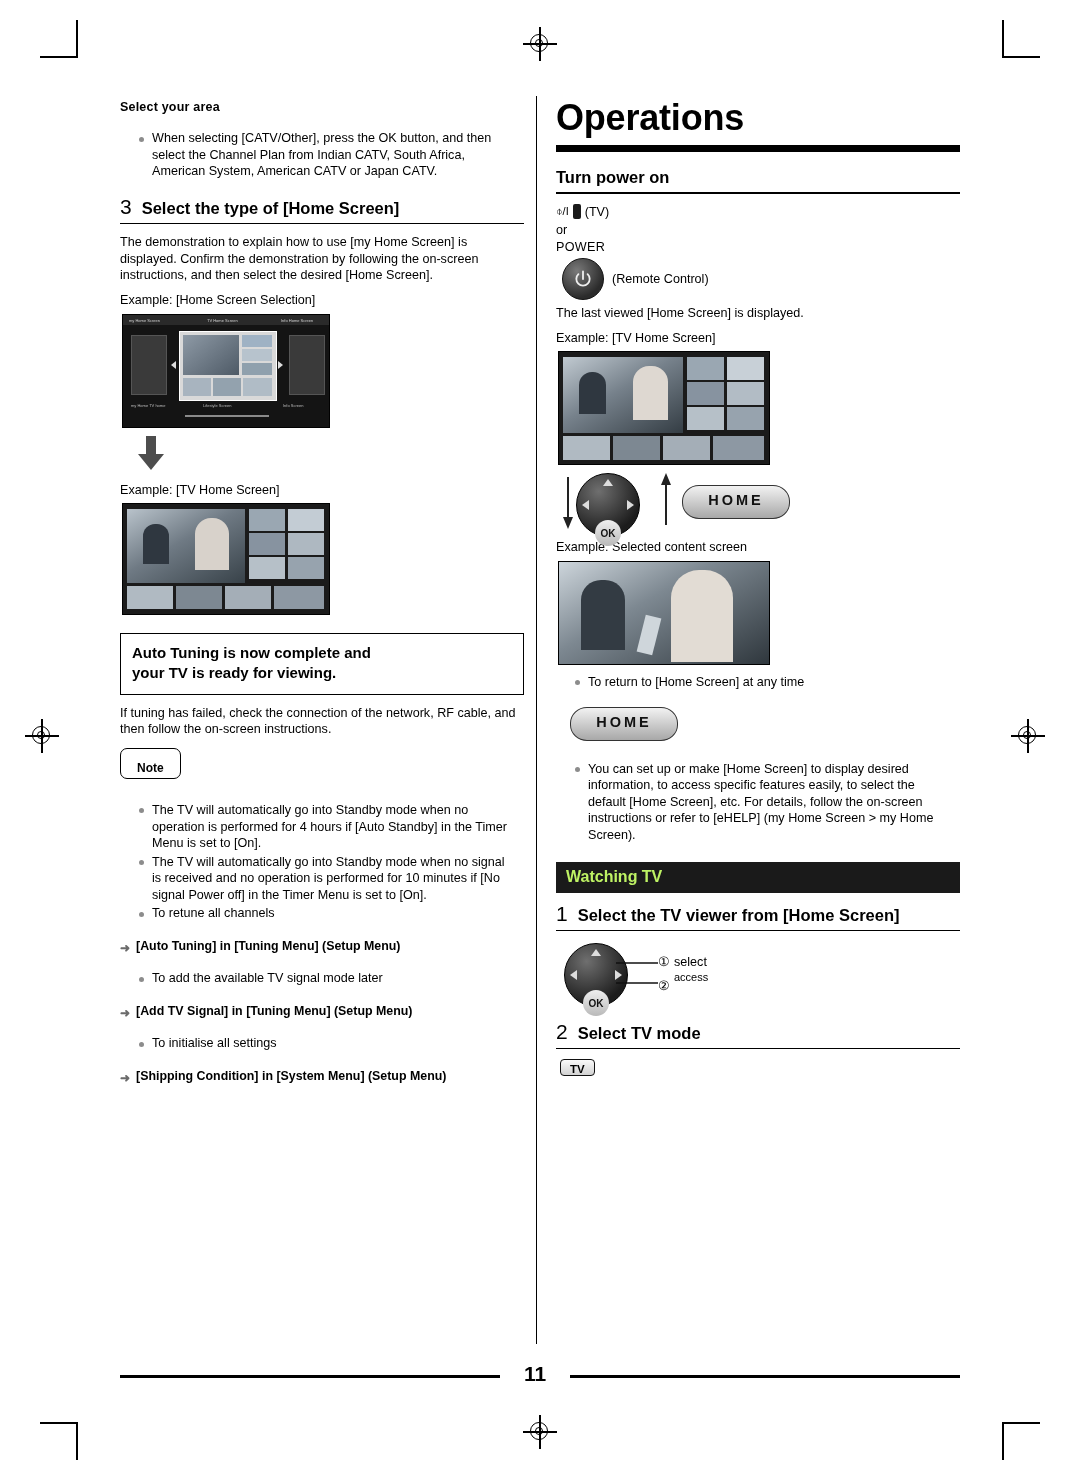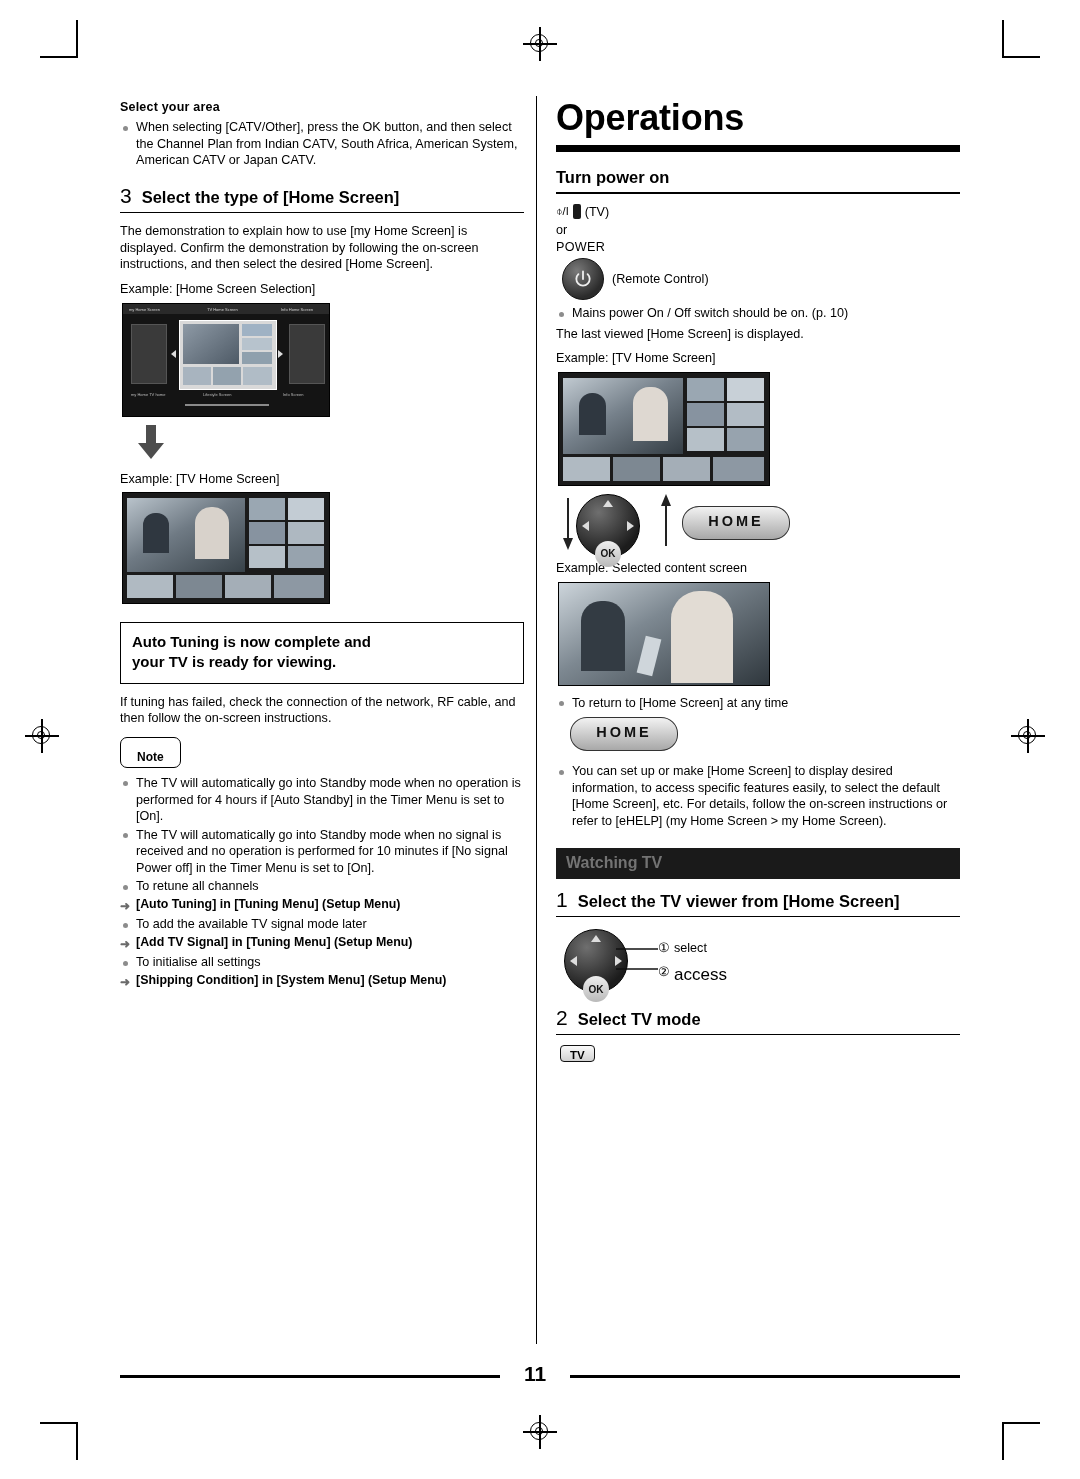--- a/index.html
+++ b/index.html
@@ -79,21 +79,21 @@
   }
   p, li, div.txt {
     font-size: 12.6px;
     line-height: 16.6px;
   }
   .body-text {
     font-size: 12.6px;
     line-height: 16.6px;
     margin: 0 0 0 0;
   }
-  .bullet-list { margin: 0; padding: 0; list-style: none; }
+  .bullet-list { margin: 16px; padding: 0; list-style: none; }
   .bullet-list li {
     position: relative;
     padding-left: 16px;
     margin-bottom: 2px;
   }
   .bullet-list li::before {
     content: "";
     position: absolute;
     left: 3px; top: 6.5px;
     width: 5px; height: 5px;
@@ -145,21 +145,21 @@
   }
   .title-bar {
     height: 7px;
     background: #000;
     margin: 9px 0 16px 0;
   }
 
   
   .bar-head {
     background: #1a1a1a;
-    color: #737373;
+    color: #bef264;
     font-size: 16px;
     font-weight: bold;
     padding: 6px 10px 7px 10px;
     margin: 0 0 10px 0;
   }
 
   
   .notice-box {
     border: 1px solid #000;
     padding: 9px 16px 10px 11px;
@@ -486,23 +486,20 @@
     <div class="inline-flex" style="gap:8px; margin:3px 0 5px 6px;">
       <span class="pwr-btn">
         <svg viewBox="0 0 24 24" width="20" height="20" aria-hidden="true">
           <path d="M12 3 v9" stroke="#eee" stroke-width="2.2" fill="none" stroke-linecap="round"></path>
           <path d="M6.5 6.2 a8 8 0 1 0 11 0" stroke="#eee" stroke-width="2.2" fill="none" stroke-linecap="round"></path>
         </svg>
       </span>
       <span style="font-size:12.6px;">(Remote Control)</span>
     </div>
 
-    <ul class="bullet-list">
-      <li>Mains power On / Off switch should be on. (p. 10)</li>
-    </ul>
     <div class="body-text" style="margin-top:4px;">The last viewed [Home Screen] is displayed.</div>
 
     <div class="caption">Example: [TV Home Screen]</div>
 
     <div class="shot" style="width:210px; height:112px; background:#1b1b1b; margin-left:2px;">
       <div style="position:absolute; left:4px; top:5px; width:120px; height:76px; background:linear-gradient(150deg,#c1cad1 0%,#76818b 45%,#343d44 100%);"></div>
       <div style="position:absolute; left:20px; top:20px; width:27px; height:42px; background:#2f3740; border-radius:13px 13px 0 0;"></div>
       <div style="position:absolute; left:74px; top:14px; width:35px; height:54px; background:#ded8d1; border-radius:16px 16px 0 0;"></div>
       <div style="position:absolute; left:128px; top:5px; width:37px; height:23px; background:#9aa7b2;"></div>
       <div style="position:absolute; left:168px; top:5px; width:37px; height:23px; background:#c8d0d7;"></div>
@@ -582,21 +579,21 @@
           <span class="tri rt"></span>
         <span class="ok">OK</span>
       </span>
       <svg viewBox="0 0 60 60" width="60" height="60" style="position:absolute; left:54px; top:2px;" aria-hidden="true">
         <path d="M4 20 H46" stroke="#111" stroke-width="1.4" fill="none"></path>
         <path d="M4 40 H46" stroke="#111" stroke-width="1.4" fill="none"></path>
       </svg>
       <span style="position:absolute; left:100px; top:13px; font-size:13px;">①</span>
       <span style="position:absolute; left:116px; top:14px; font-size:12.6px;">select</span>
       <span style="position:absolute; left:100px; top:37px; font-size:13px;">②</span>
-      <span style="position:absolute; left:116px; top:38px; font-size:17px;">access</span>
+      <span style="position:absolute; left:116px; top:30px; font-size:11px;">access</span>
     </div>
 
     <div class="step" style="margin-top:10px;">
       <span class="num">2</span>
       <span class="title">Select TV mode</span>
     </div>
     <hr class="rule">
 
     <div style="margin-left:4px;">
       <span class="tv-chip">TV</span>

